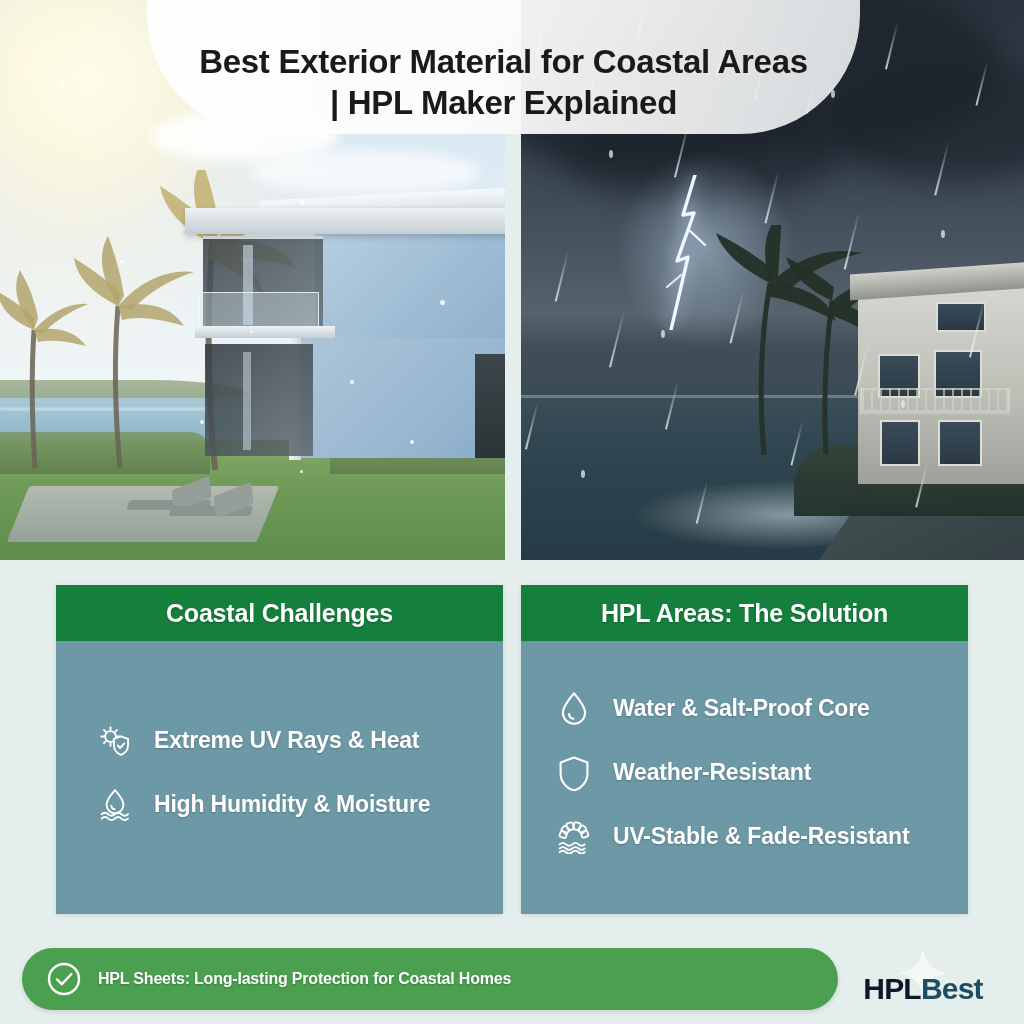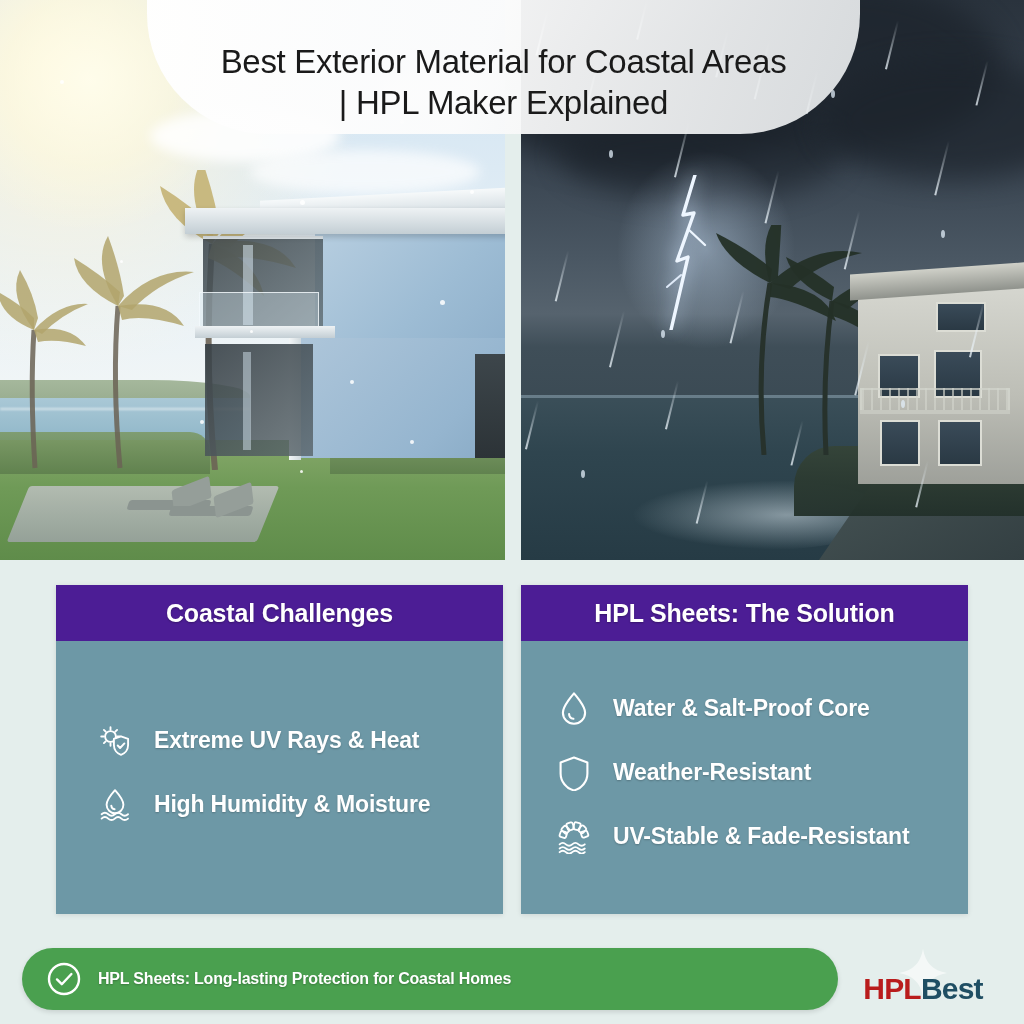--- a/index.html
+++ b/index.html
@@ -196,40 +196,40 @@
   
   .title-pill {
     position:absolute; left:147px; top:-58px; width:713px; height:192px;
     background:linear-gradient(110deg, rgba(255,255,255,.97) 0%, rgba(252,252,252,.95) 48%, rgba(228,231,233,.93) 100%);
     border-radius:0 0 120px 120px;
     display:flex; align-items:flex-end; justify-content:center;
     padding-bottom:10px;
     z-index:6;
   }
   .title-text {
-    text-align:center; color:#1a1a1a; font-weight:normal;
+    text-align:center; color:#1a1a1a; font-weight:bold;
     font-size:33px; line-height:1.26; letter-spacing:-0.3px;
     max-width:680px;
   }
   .title-line { display:block; white-space:nowrap; }
 
   
   .panels {
     position:absolute; left:0; top:585px; width:1024px; height:330px;
     display:flex; justify-content:center; gap:18px;
   }
   .panel {
     width:447px; height:329px;
     background:#6d98a6;
     box-shadow:0 1px 5px rgba(0,0,0,.10);
     display:flex; flex-direction:column;
     overflow:hidden;
   }
   .panel-head {
-    height:56px; background:#4c1d95;
+    height:56px; background:#15803d;
     display:flex; align-items:center; justify-content:center;
     color:#ffffff; font-weight:bold; font-size:25px;
     text-shadow:0 1px 2px rgba(0,0,0,.28);
     letter-spacing:-0.2px;
   }
   .panel-body {
     flex:1; display:flex; flex-direction:column;
     justify-content:center; gap:26px;
     padding:14px 41px 24px 40px;
   }
@@ -264,21 +264,21 @@
   }
   .brand {
     position:absolute; right:18px; top:6px; width:166px; height:62px;
   }
   .brand-star { position:absolute; right:56px; top:-6px; width:54px; height:54px; }
   .brand-text {
     position:absolute; left:0; bottom:10px; width:100%;
     text-align:center; font-size:30px; font-weight:bold;
     letter-spacing:-0.8px; line-height:1;
   }
-  .bt-hpl { color:#b91c1c;margin-top:44px; }
+  .bt-hpl { color:#0f172a;margin-top:44px; }
   .bt-maker { color:#1f4e63; }
 </style>
 </head>
 <body>
 
 <div class="canvas">
 
   <div class="photo-strip">
 
     <div class="photo photo-left">
@@ -472,21 +472,21 @@
               <path d="M4.6 31.6c2.2-2 4.4-2 6.6 0s4.4 2 6.6 0 4.4-2 6.6 0 4.4 2 6.6 0"></path>
             </svg>
           </span>
           <span class="row-label">High Humidity &amp; Moisture</span>
         </div>
 
       </div>
     </div>
 
     <div class="panel panel-right">
-      <div class="panel-head">HPL Sheets: The Solution</div>
+      <div class="panel-head">HPL Areas: The Solution</div>
       <div class="panel-body">
 
         <div class="row">
           <span class="row-icon">
             <svg width="30" height="36" viewBox="0 0 30 36" fill="none" stroke="#ffffff" stroke-width="2.1" stroke-linecap="round" stroke-linejoin="round">
               <path d="M15 2.4S3.9 14.8 3.9 21.7a11.1 11.1 0 0 0 22.2 0C26.1 14.8 15 2.4 15 2.4z"></path>
               <path d="M10.1 23a4.9 4.9 0 0 0 4.3 4.8"></path>
             </svg>
           </span>
           <span class="row-label">Water &amp; Salt-Proof Core</span>

